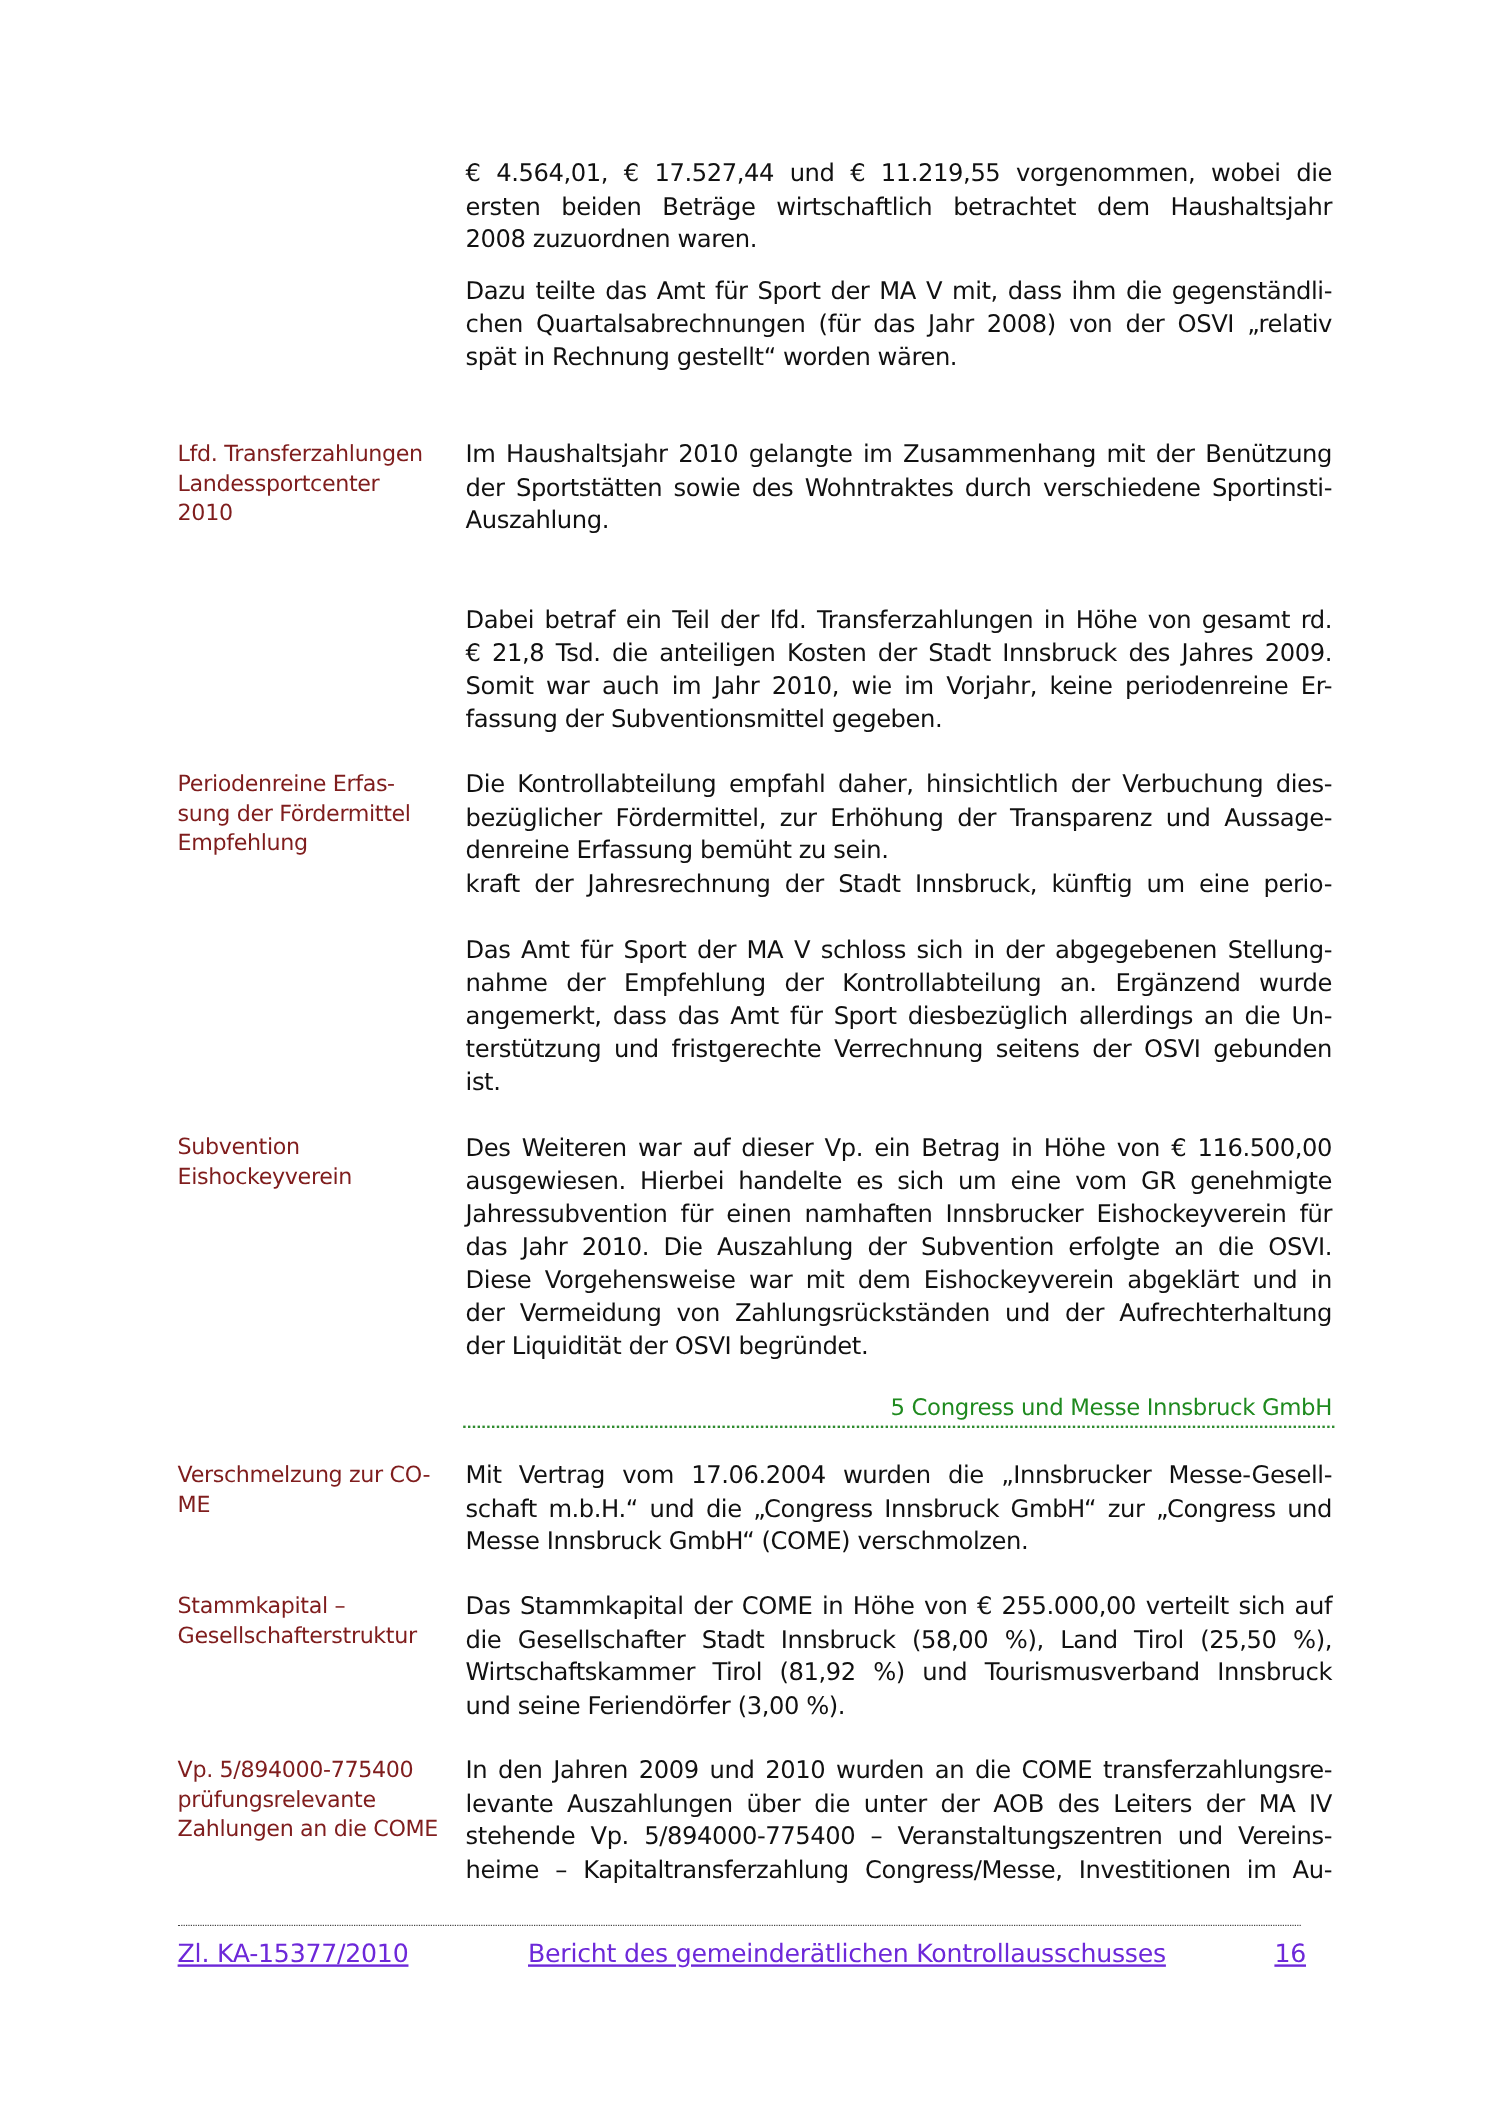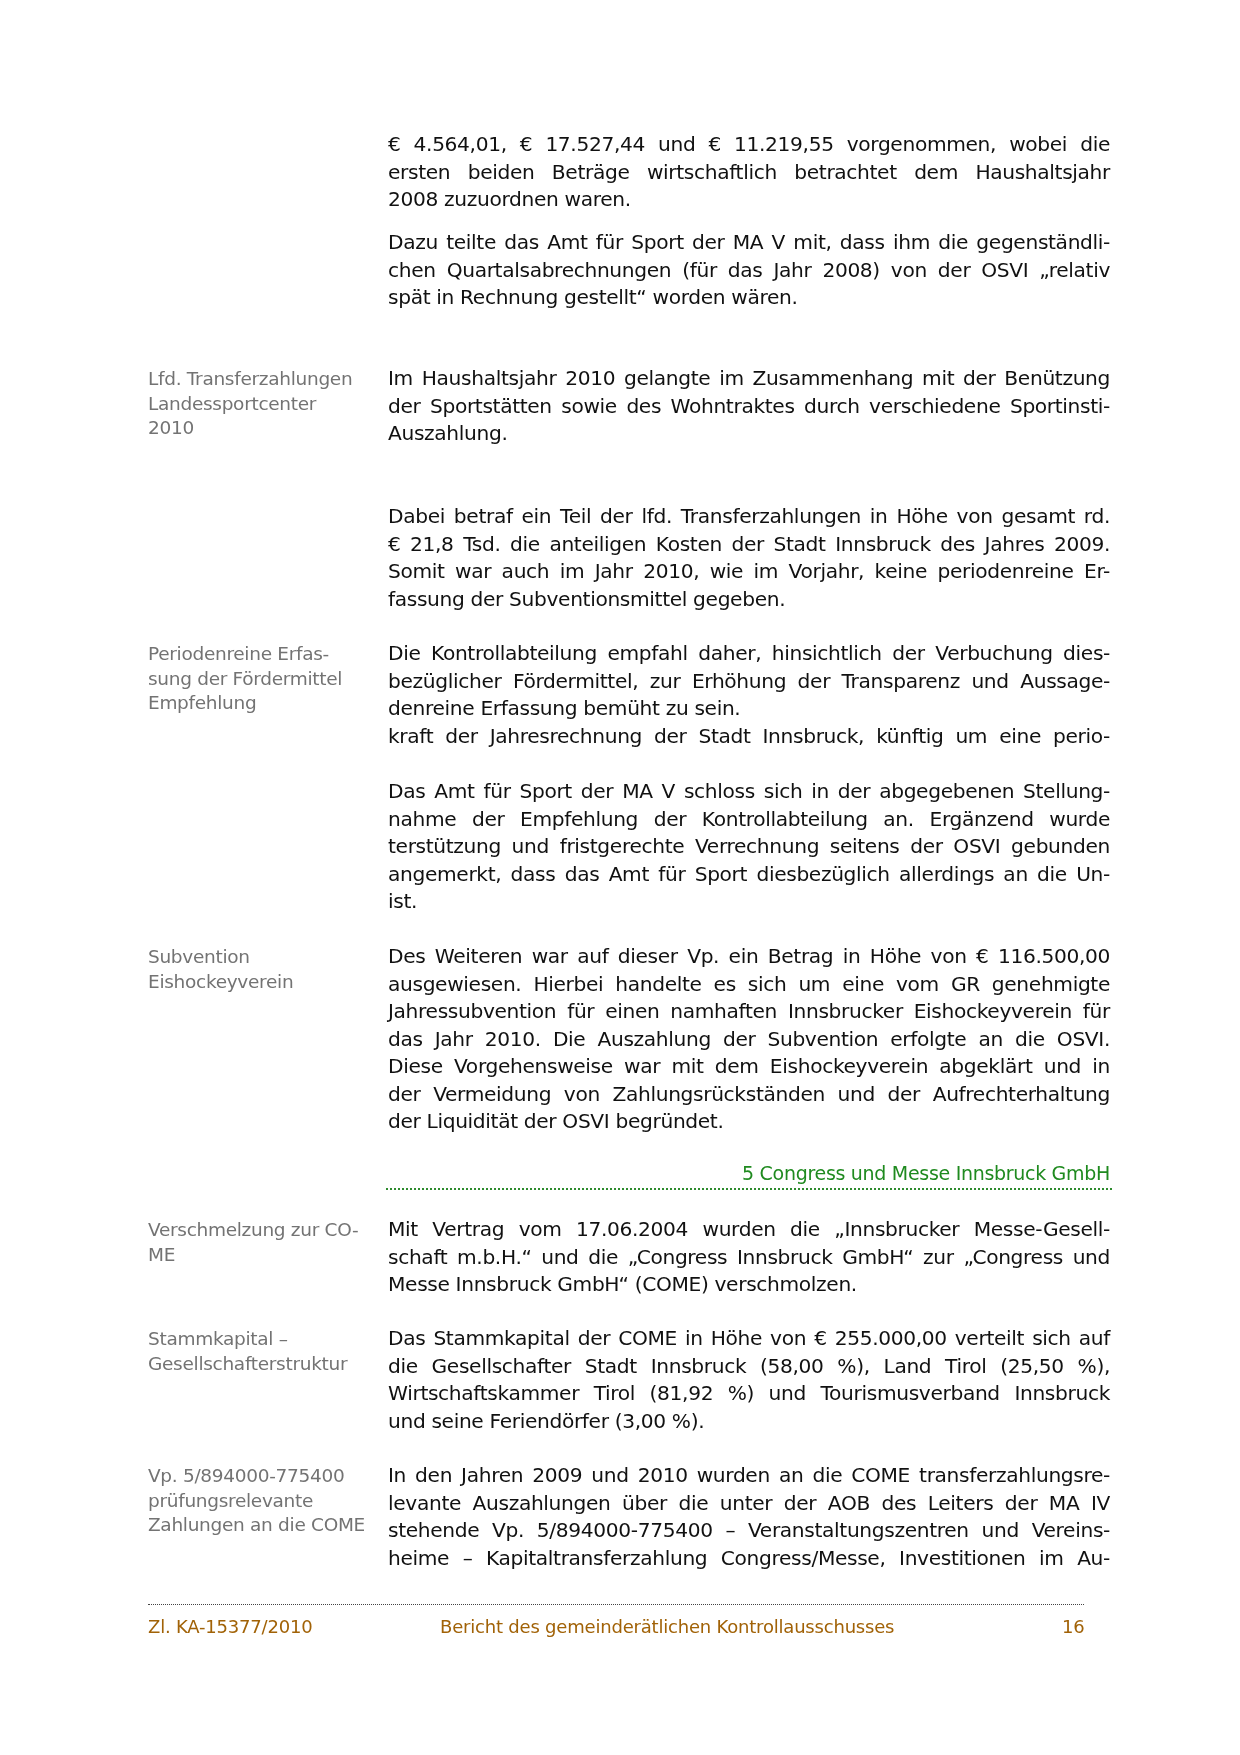--- a/index.html
+++ b/index.html
@@ -4,29 +4,29 @@
 <style>
   html, body { margin: 0; padding: 0; background: #ffffff; }
   body { width: 1240px; height: 1755px; position: relative; overflow: hidden;
          font-family: "DejaVu Sans", sans-serif; color: #111111; }
   .page { position: absolute; left: 0; top: 0; width: 1199px; height: 1755px; }
   .para { position: absolute; left: 388px; width: 722px; font-size: 20.2px; line-height: 27.5px;
           text-align: justify; letter-spacing: -0.35px; word-spacing: 0px; }
   .para .line { display: block; text-align: justify; text-align-last: justify; white-space: nowrap; height: 27.5px; }
   .para .line.last { text-align-last: left; }
   .margin-note { position: absolute; left: 148px; width: 220px; font-size: 18.5px; line-height: 24.5px;
-                 color: #737373; letter-spacing: -0.3px; }
+                 color: #7f1d1d; letter-spacing: -0.3px; }
   .margin-note .line { display: block; white-space: nowrap; }
   .section-heading { position: absolute; left: 388px; width: 722px; top: 1160px; text-align: right;
                      font-size: 19px; color: #1f8a1f; letter-spacing: -0.3px; line-height: 26px; }
   .section-rule { position: absolute; left: 386px; width: 726px; top: 1188px; height: 0;
                   border-top: 2px dotted #2e8b2e; }
   .footer-rule { position: absolute; left: 148px; width: 936px; top: 1604px; height: 0;
                  border-top: 1.5px dotted #444; }
-  .footer { position: absolute; top: 1616px; font-size: 18px; color: #a16207; letter-spacing: -0.2px; }
+  .footer { position: absolute; top: 1616px; font-size: 21px; color: #6d28d9; letter-spacing: -0.2px; text-decoration: underline; }
   .footer.left { left: 148px; }
   .footer.center { left: 440px; }
   .footer.right { left: 1062px; }
 </style>
 </head>
 <body>
 
 <div class="page">
 
   <div class="para" style="top:131px">
@@ -69,22 +69,22 @@
   <div class="para" style="top:640px">
     <span class="line">Die Kontrollabteilung empfahl daher, hinsichtlich der Verbuchung dies-</span>
     <span class="line">bezüglicher Fördermittel, zur Erhöhung der Transparenz und Aussage-</span>
     <span class="line last">denreine Erfassung bemüht zu sein.</span>
     <span class="line">kraft der Jahresrechnung der Stadt Innsbruck, künftig um eine perio-</span>
   </div>
 
   <div class="para" style="top:778px">
     <span class="line">Das Amt für Sport der MA V schloss sich in der abgegebenen Stellung-</span>
     <span class="line">nahme der Empfehlung der Kontrollabteilung an. Ergänzend wurde</span>
+    <span class="line">angemerkt, dass das Amt für Sport diesbezüglich allerdings an die Un-</span>
     <span class="line">terstützung und fristgerechte Verrechnung seitens der OSVI gebunden</span>
-    <span class="line">angemerkt, dass das Amt für Sport diesbezüglich allerdings an die Un-</span>
     <span class="line last">ist.</span>
   </div>
 
   <div class="margin-note" style="top:945px">
     <span class="line">Subvention</span>
     <span class="line">Eishockeyverein</span>
   </div>
 
   <div class="para" style="top:943px">
     <span class="line">Des Weiteren war auf dieser Vp. ein Betrag in Höhe von € 116.500,00</span>

